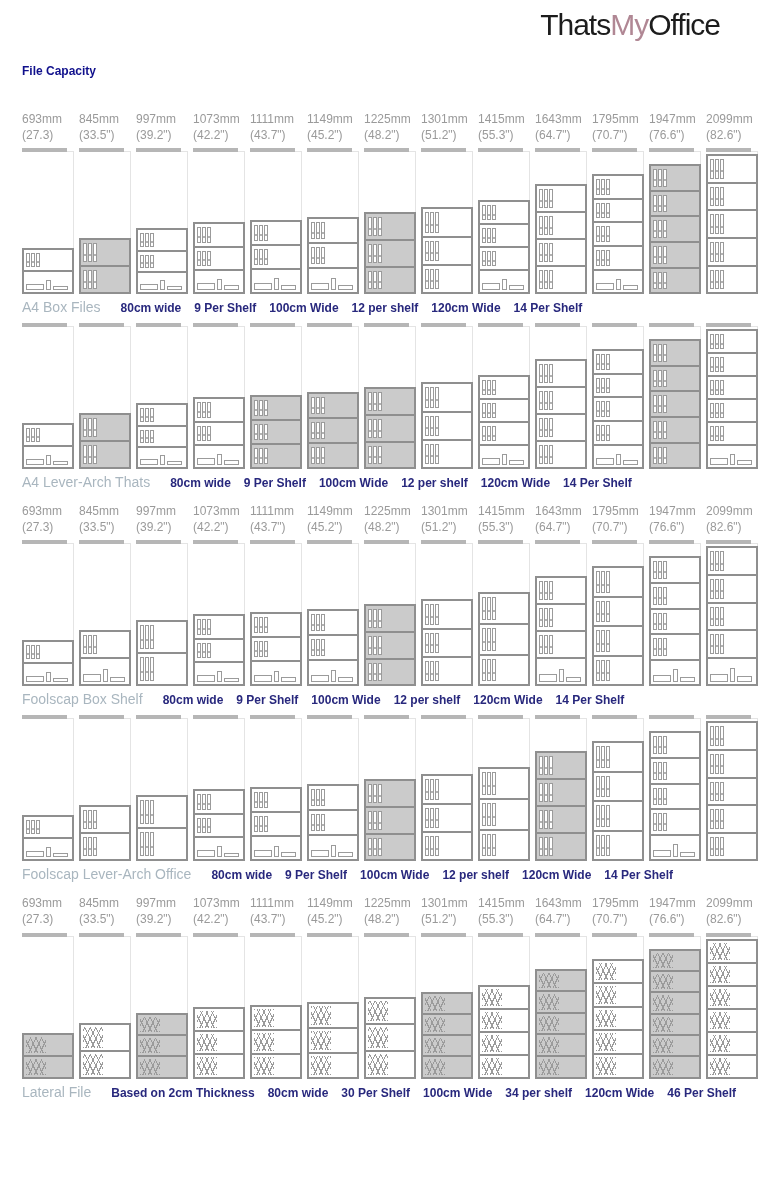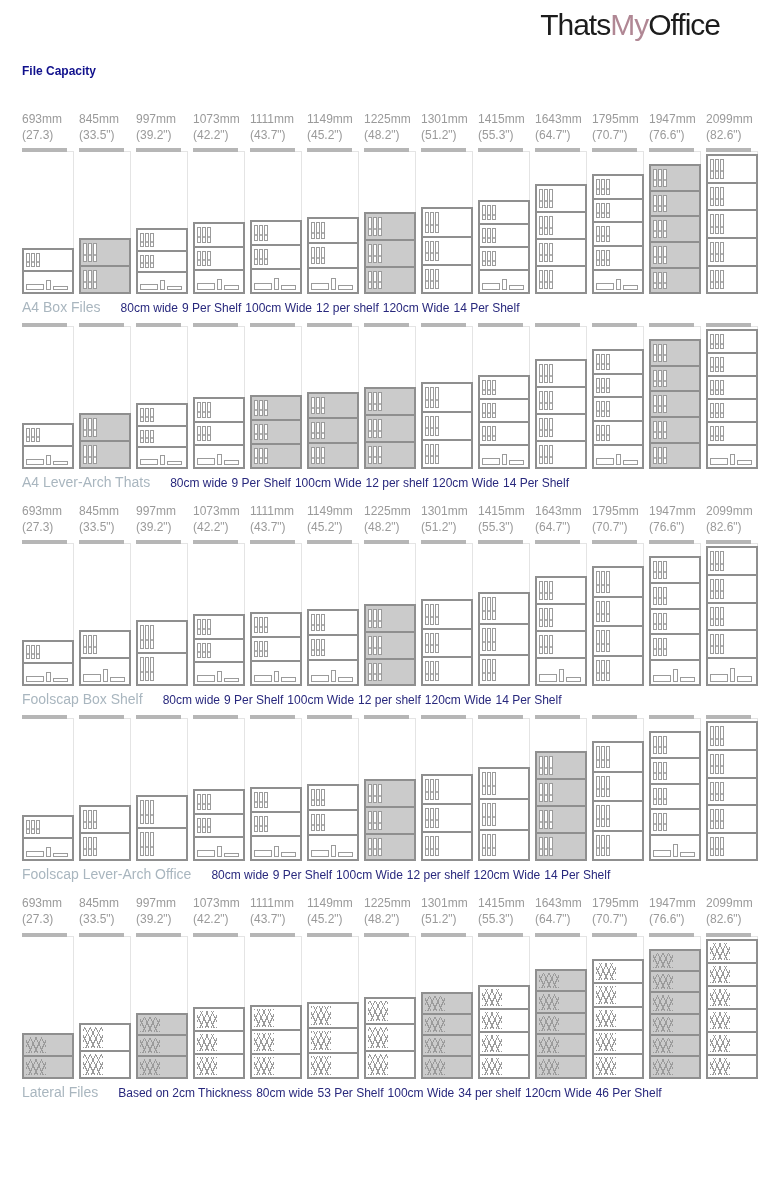--- a/index.html
+++ b/index.html
@@ -37,21 +37,21 @@
   .shelf.misc{align-items:flex-end; gap:2px; padding:2px 2px 2px 2px;}
   .tray{display:block; width:42%; height:40%; border:1px solid #9b9b9b; background:#fff;}
   .boxi{display:block; width:11%; height:66%; border:1px solid #9b9b9b; background:#fff;}
   .tray2{display:block; width:34%; height:28%; border:1px solid #9b9b9b; background:#fff;}
   .zz{display:block; width:46%; height:100%; background:
       repeating-linear-gradient(64deg, #9b9b9b 0 1px, rgba(0,0,0,0) 1px 5px),
       repeating-linear-gradient(-64deg, #9b9b9b 0 1px, rgba(0,0,0,0) 1px 5px);}
 
   .caprow{display:flex; gap:20px; align-items:baseline; margin-top:5px;}
   .rowlabel{font-size:14px; color:var(--rowlabel); white-space:nowrap;text-align:center;}
-  .caption{display:flex; gap:4px; font-size:12px; font-weight:normal; color:var(--caption); white-space:nowrap;align-items:center;}
+  .caption{display:flex; gap:13px; font-size:12px; font-weight:bold; color:var(--caption); white-space:nowrap;align-items:center;}
 
   .footer{position:absolute; top:1138px; left:0; width:774px;}
   .footer-line{border-top:1px solid var(--line); margin-bottom:4px;}
   .footer-logo{text-align:center; font-size:44px; letter-spacing:-1px; color:var(--logo-black); white-space:nowrap;}
 </style>
 </head>
 <body>
 
 <div class="page">
   <div class="top-logo"><span>Thats</span><span class="my">My</span><span>Office</span></div>
@@ -1988,25 +1988,25 @@
               <div class="shelf sep">
                 <span class="zz"></span>
               </div>
               <div class="shelf sep">
                 <span class="zz"></span>
               </div>
             </div>
           </div>
         </div>
         <div class="caprow">
-          <span class="rowlabel">Lateral Files</span>
+          <span class="rowlabel">Lateral File</span>
           <span class="caption">
             <span class="seg">Based on 2cm Thickness</span>
             <span class="seg">80cm wide</span>
-            <span class="seg">53 Per Shelf</span>
+            <span class="seg">30 Per Shelf</span>
             <span class="seg">100cm Wide</span>
             <span class="seg">34 per shelf</span>
             <span class="seg">120cm Wide</span>
             <span class="seg">46 Per Shelf</span>
           </span>
         </div>
       </section>
     </div>
 
   <div class="footer">

